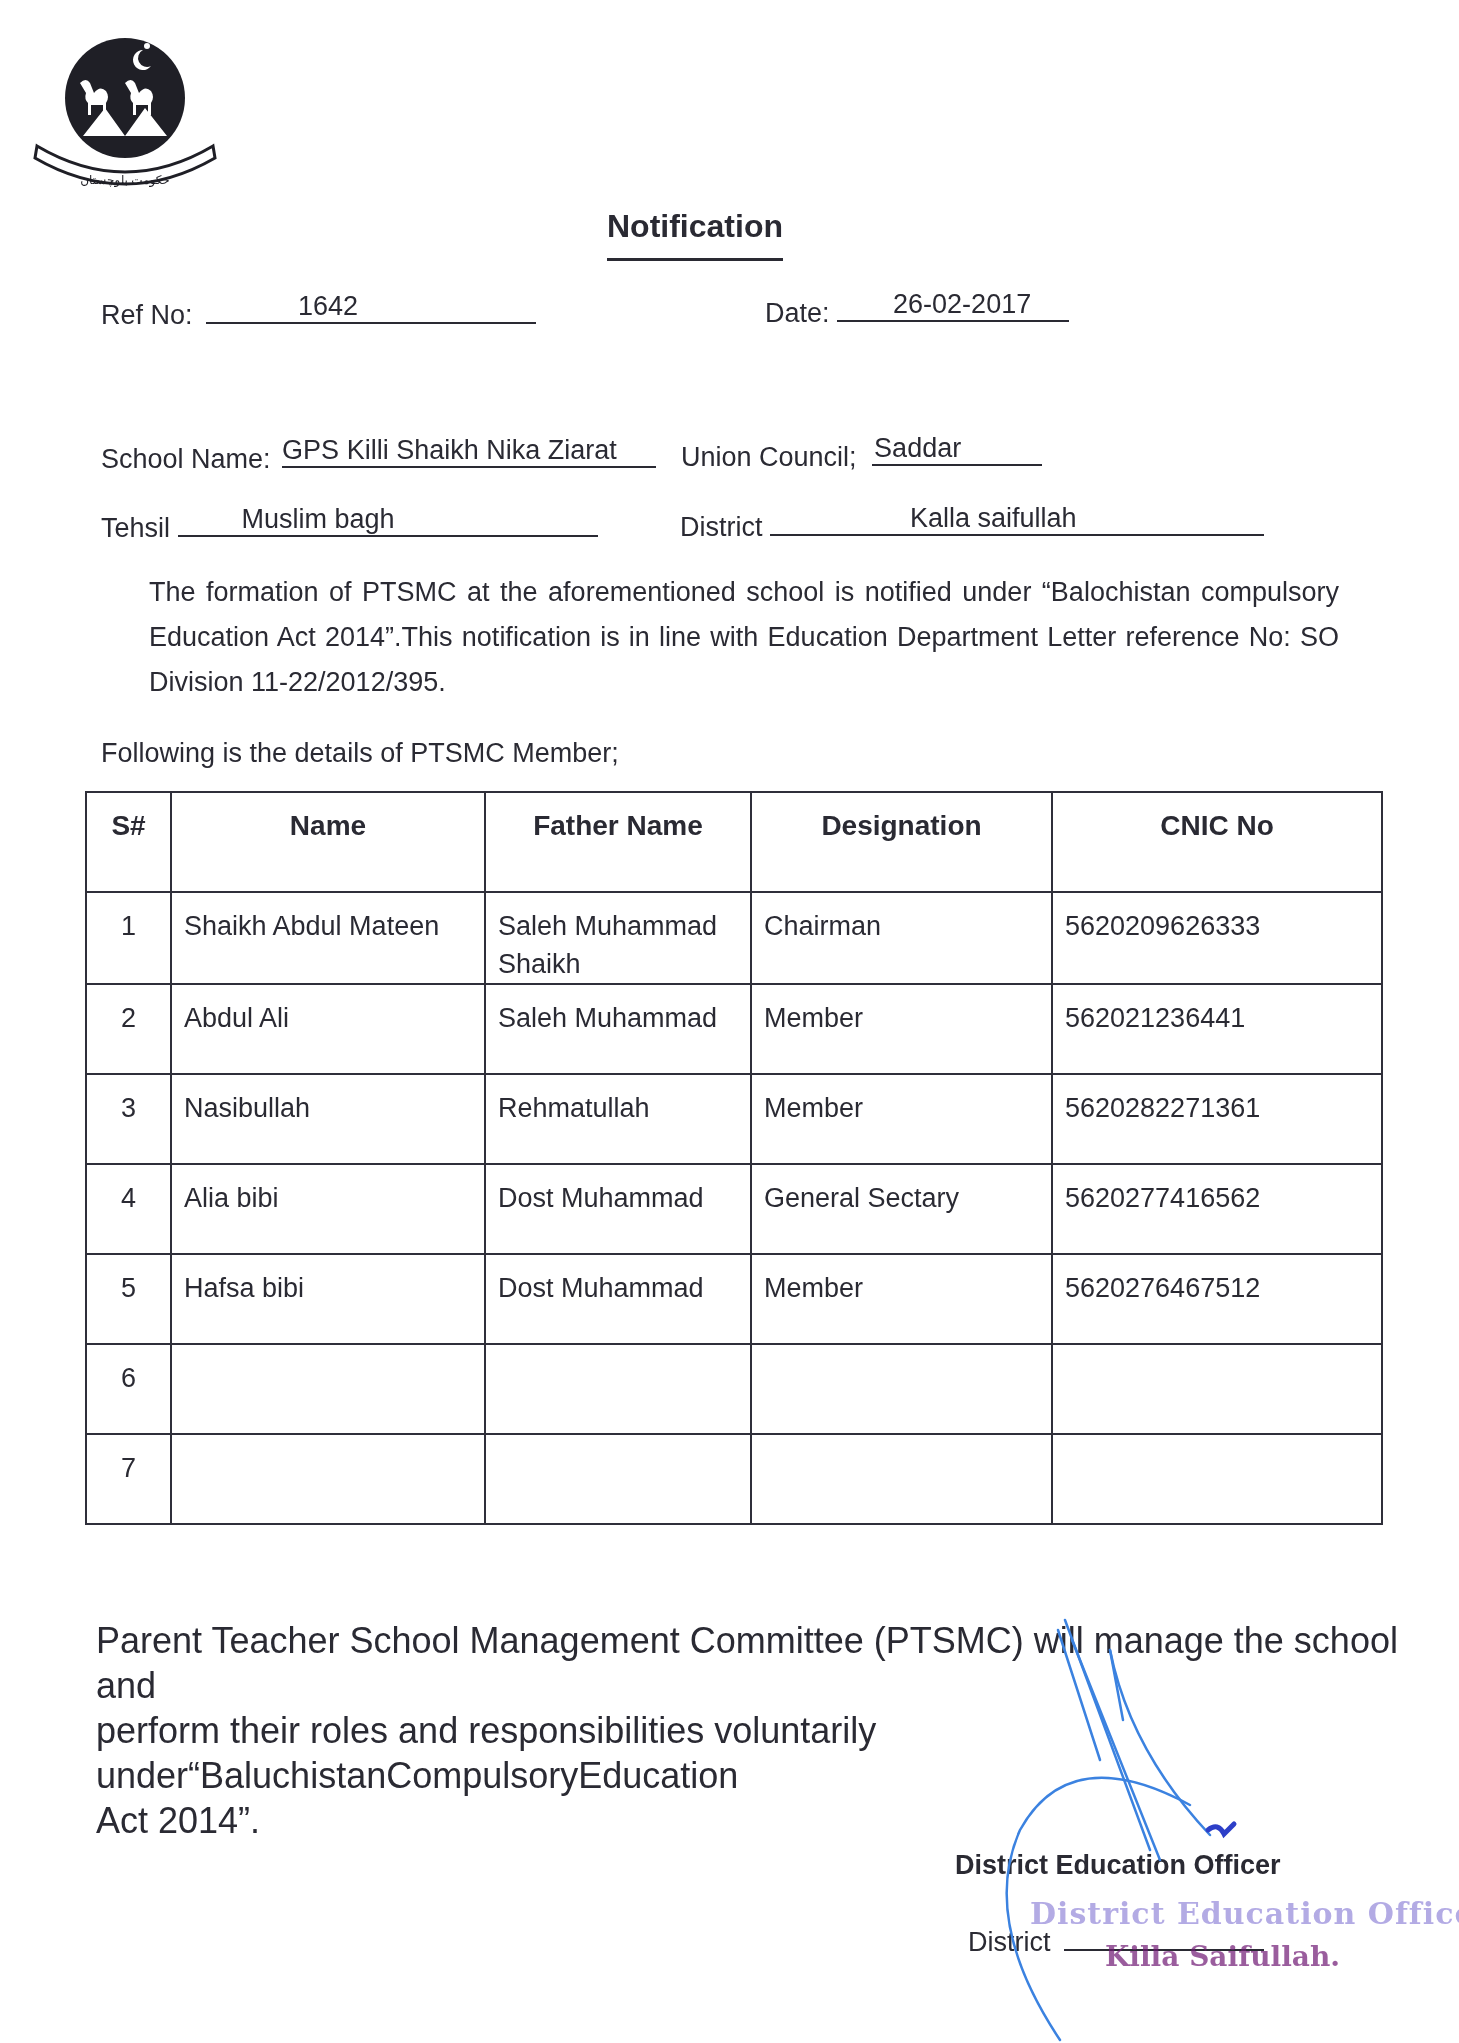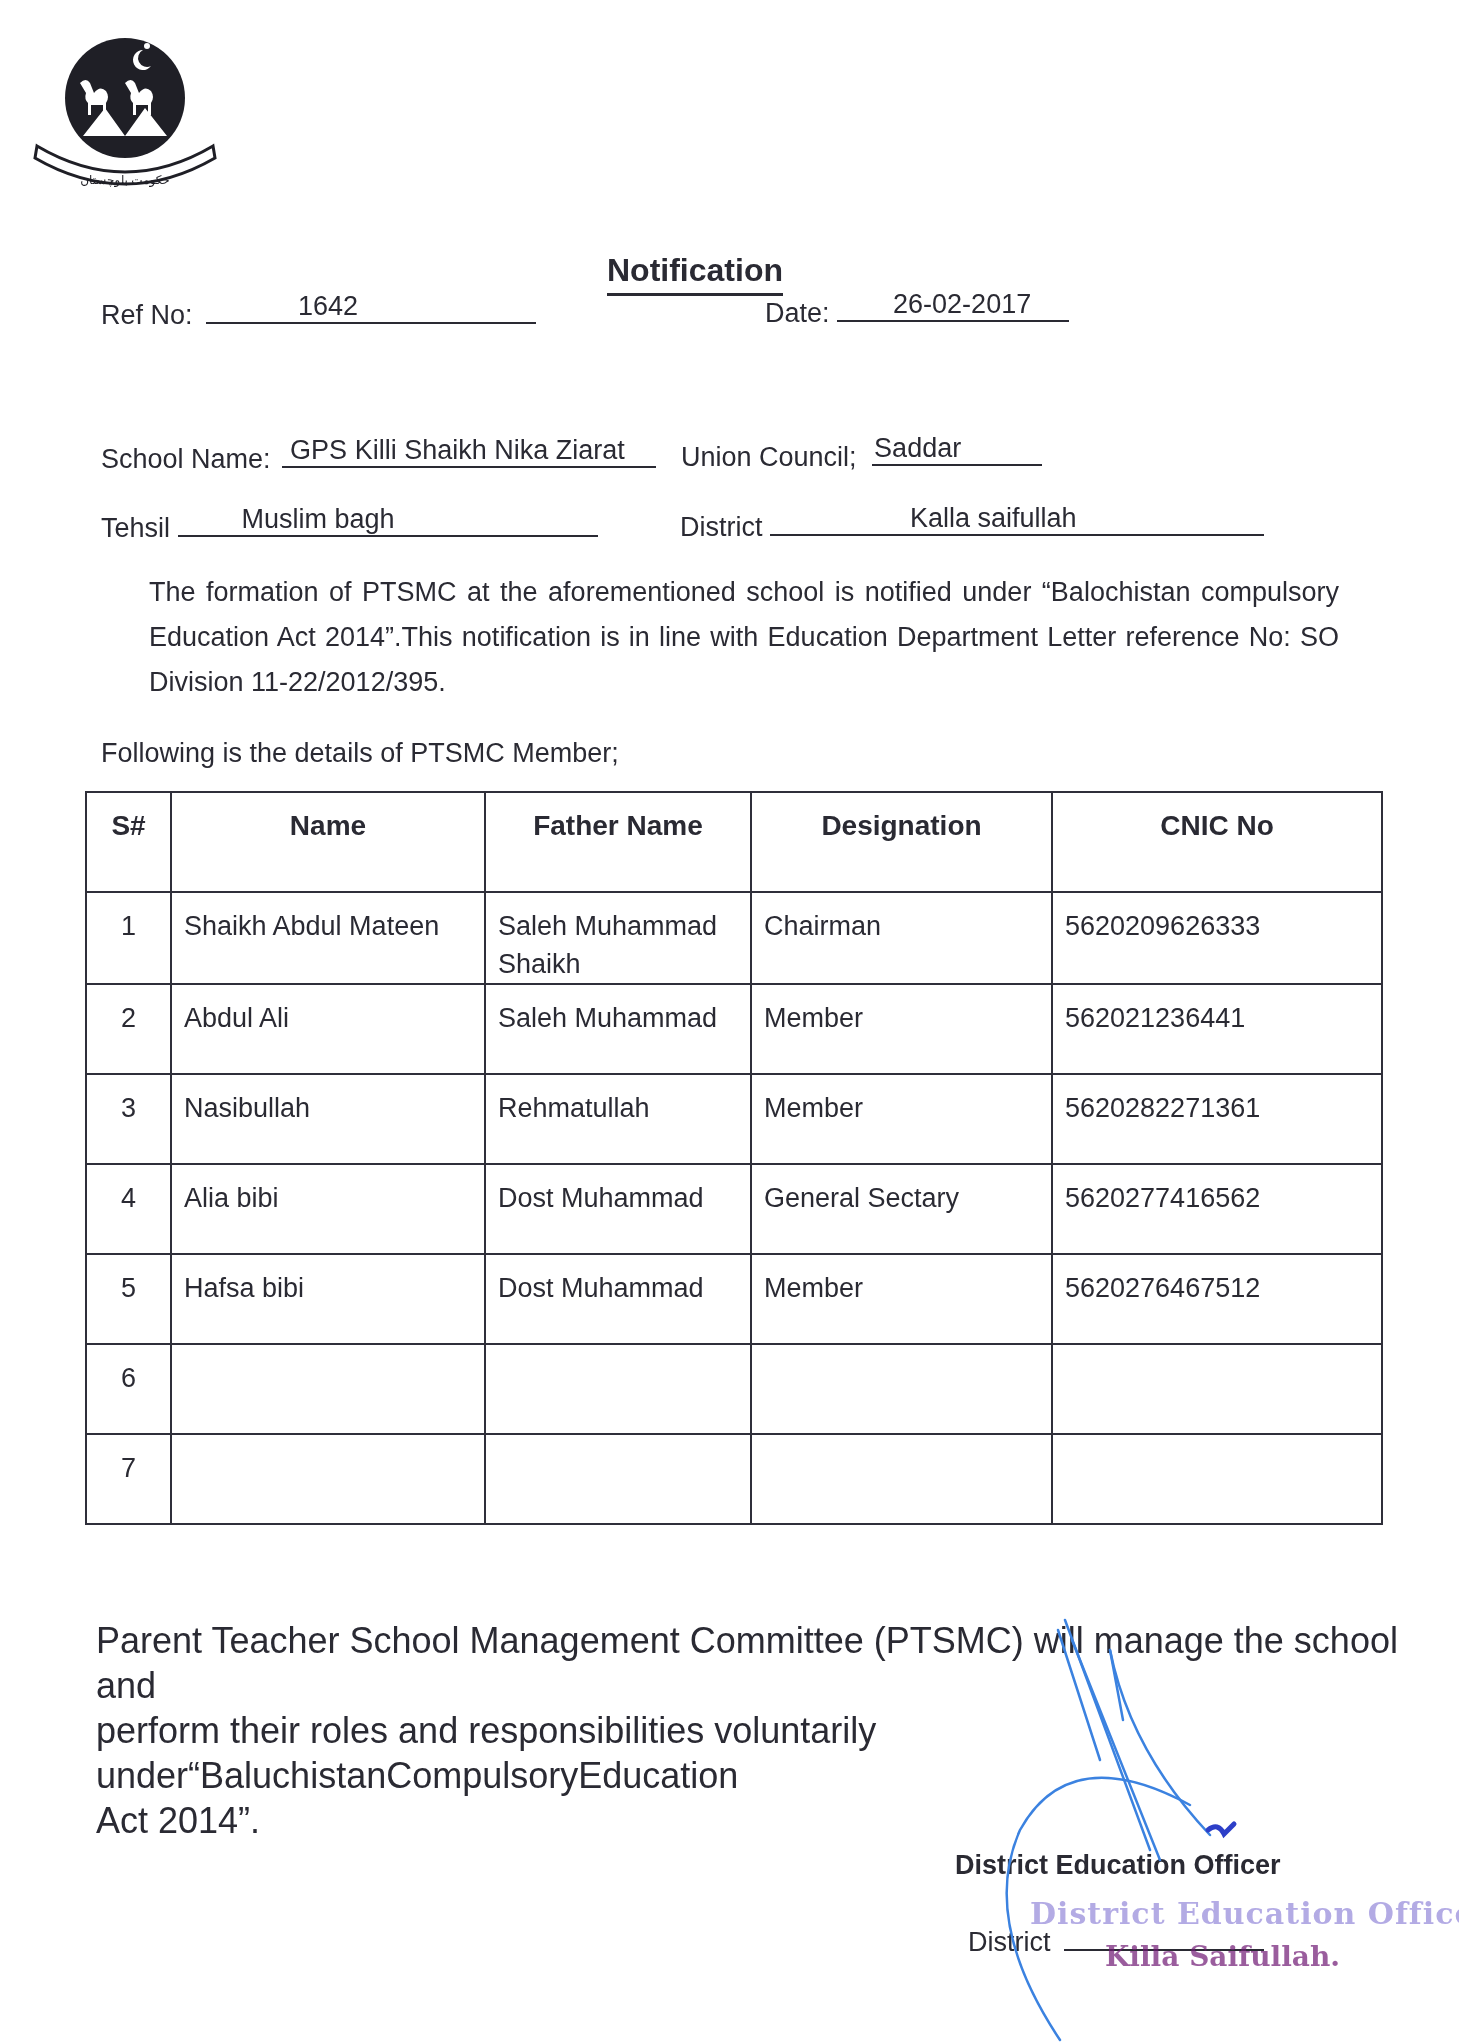--- a/index.html
+++ b/index.html
@@ -2,21 +2,21 @@
 <html><head>
 <meta charset="utf-8">
 <style>
   html, body { margin:0; padding:0; background:#ffffff; }
   body { width:1459px; height:2043px; position:relative; overflow:hidden;
          font-family:"Liberation Sans", sans-serif; color:#2a2a33; }
   .abs { position:absolute; }
   .txt { font-size:27px; white-space:nowrap; line-height:1; }
 
   #logo { left:25px; top:28px; width:200px; height:170px; }
-  #title { left:607px; top:210px; font-size:32px; font-weight:bold; border-bottom:3px solid #2a2a33; padding-bottom:7px;margin-top:44px; }
+  #title { left:607px; top:210px; font-size:32px; font-weight:bold; border-bottom:3px solid #2a2a33; padding-bottom:16px; }
   .blank { display:inline-block; border-bottom:2px solid #2a2a33; height:28px; vertical-align:baseline; position:relative; }
   .blank span { position:absolute; bottom:2px; white-space:nowrap; }
 
   .para { font-size:27px; line-height:45px; width:1190px; text-align:justify; }
   .para-last { text-align-last:left; }
 
   table#members { position:absolute; left:85px; top:791px; width:1296px; border-collapse:collapse; table-layout:fixed; }
   #members td, #members th { border:2px solid #2f2f3a; vertical-align:top; font-size:27px; padding:14px 12px 0 12px; line-height:38px; }
   #members th { font-weight:bold; text-align:center; height:84px; font-size:28px; }
   #members td { height:74px; }
@@ -57,21 +57,21 @@
 <div class="abs txt" style="left:765px; top:292px;">
   <span>Date:</span>
   <span class="blank" style="width:232px;">
     <span style="left:56px;">26-02-2017</span>
   </span>
 </div>
 
 <div class="abs txt" style="left:101px; top:438px;">
   <span>School Name:</span>
   <span class="blank" style="width:374px; margin-left:4px;">
-    <span style="left:8px;">GPS Killi Shaikh Nika Ziarat</span>
+    <span style="left:0;">GPS Killi Shaikh Nika Ziarat</span>
   </span>
 </div>
 <div class="abs txt" style="left:681px; top:436px;">
   <span>Union Council;</span>
   <span class="blank" style="width:170px; margin-left:8px;">
     <span style="left:2px;">Saddar</span>
   </span>
 </div>
 
 <div class="abs txt" style="left:101px; top:507px;">

